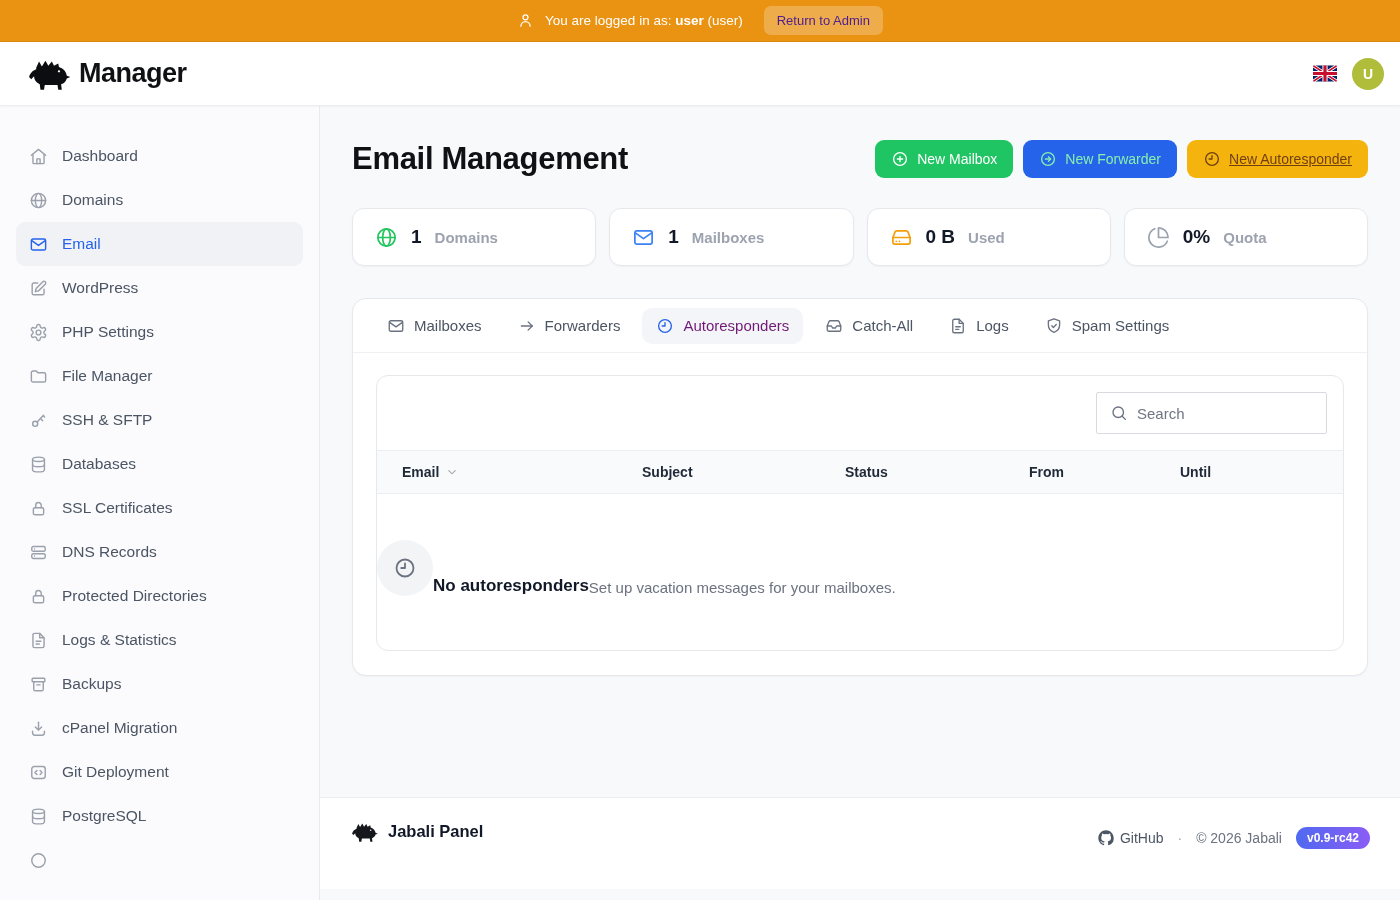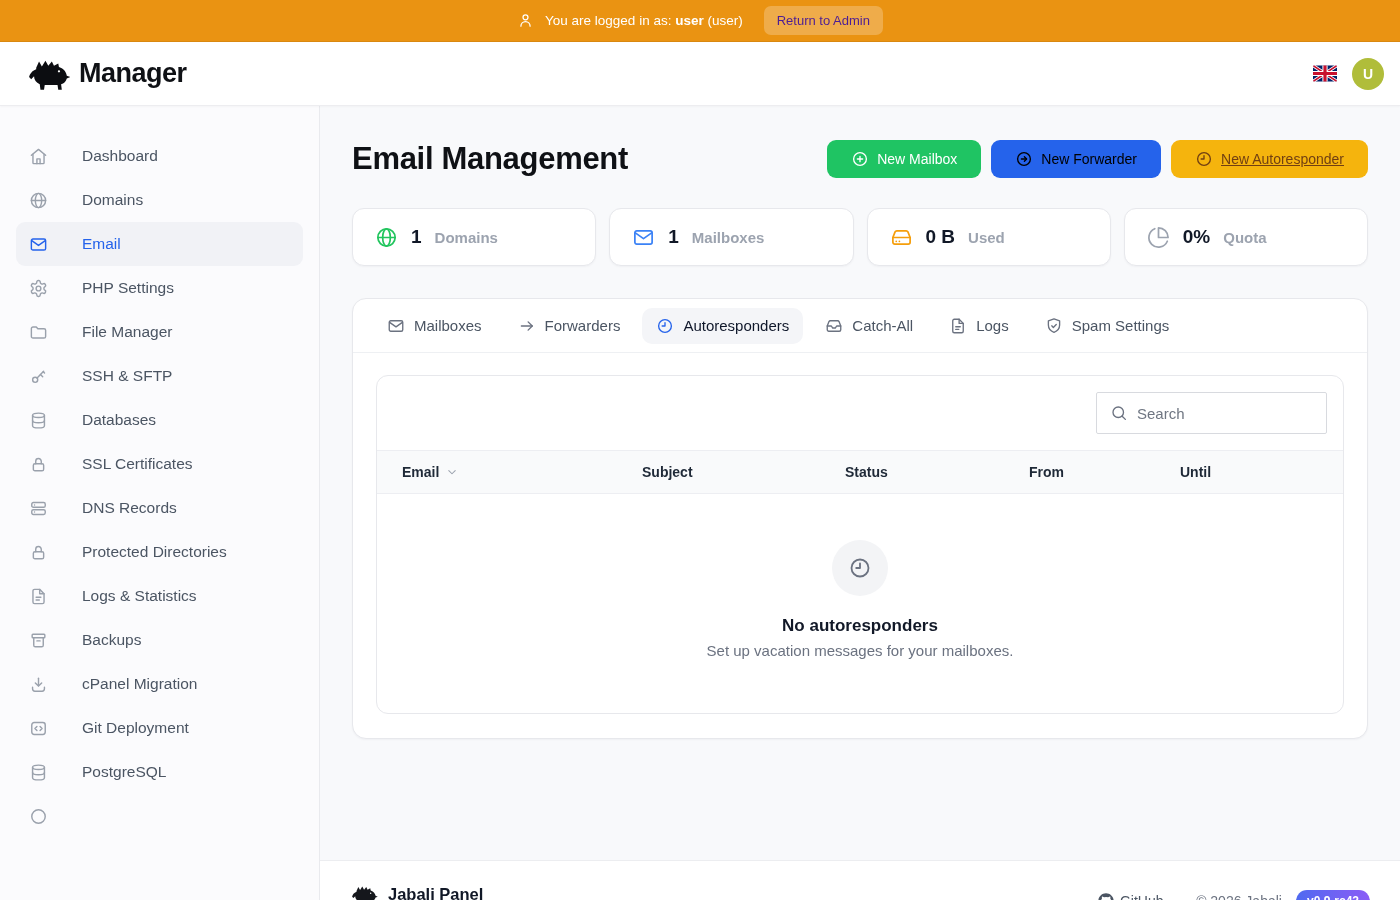--- a/index.html
+++ b/index.html
@@ -48,36 +48,36 @@
     border: 0; cursor: pointer; font-family: inherit;
   }
 
   
   .app { display: flex; height: 794px; }
   .sidebar {
     width: 320px; flex-shrink: 0; background: #fbfbfd;
     border-right: 1px solid #e9eaee; padding: 28px 16px 0; overflow: hidden;
   }
   .nav-item {
-    height: 44px; display: flex; align-items: center; gap: 34px;
+    height: 44px; display: flex; align-items: center; gap: 14px;
     padding: 0 13px; border-radius: 9px; color: #4b5563; font-size: 15.5px;
     cursor: pointer;
   }
   .nav-item .icon { width: 19px; height: 19px; color: #9aa1ac; }
   .nav-item.active { background: #f1f2f6; color: #2563eb; }
   .nav-item.active .icon { color: #2563eb; }
 
   .main { flex: 1; display: flex; flex-direction: column; padding: 34px 32px 0; overflow: hidden; }
 
   
   .page-head { display: flex; align-items: center; justify-content: space-between; }
   .page-title { font-size: 31px; font-weight: 800; letter-spacing: -.3px; color: #0f1115; }
   .actions { display: flex; gap: 10px; }
   .btn {
-    height: 38px; border: 0; border-radius: 9px; padding: 0 24px;
+    height: 38px; border: 0; border-radius: 9px; padding: 0 16px;
     display: flex; align-items: center; gap: 8px;
     font-size: 14px; font-weight: 500; font-family: inherit; cursor: pointer; justify-content: flex-end;
   }
   .btn .icon { width: 18px; height: 18px; }
 
   
   .stats { display: grid; grid-template-columns: repeat(4, 1fr); gap: 13px; margin-top: 30px; }
   .stat-card {
     background: #fff; border: 1px solid #e7e8ec; border-radius: 12px;
     height: 58px; display: flex; align-items: center; gap: 13px; padding: 0 22px;
@@ -92,21 +92,21 @@
     background: #fff; border: 1px solid #e7e8ec; border-radius: 14px;
     margin-top: 32px; box-shadow: 0 1px 2px rgba(16,24,40,.04);
   }
   .tabs { display: flex; align-items: center; gap: 8px; padding: 8px 20px; height: 54px; border-bottom: 1px solid #eef0f3; }
   .tab {
     display: flex; align-items: center; gap: 9px; padding: 9px 14px;
     border-radius: 10px; font-size: 15px; color: #4b5563;
     background: none; border: 0; font-family: inherit; cursor: pointer;
   }
   .tab .icon { width: 18px; height: 18px; color: #6b7280; }
-  .tab.active { color: #0f172a; background: #f4f5f8; }
+  .tab.active { color: #701a75; background: #f4f5f8; }
   .tab.active .icon { color: #2563eb; }
 
   .panel-body { padding: 22px 23px 24px; }
   .table-box { border: 1px solid #e7e8ec; border-radius: 12px; overflow: hidden; background: #fff; }
   .search-row { display: flex; justify-content: flex-end; padding: 16px; }
   .search-box {
     width: 231px; height: 42px; border: 1px solid #d8dadf; border-radius: 2px;
     display: flex; align-items: center; gap: 9px; padding: 0 13px; background: #fff;
   }
   .search-box .icon { width: 18px; height: 18px; color: #6b7280; }
@@ -115,21 +115,21 @@
 
   .thead {
     display: grid; grid-template-columns: 240px 203px 184px 151px 1fr;
     padding: 0 25px; height: 44px; align-items: center;
     background: #f9fafb; border-top: 1px solid #edeef2; border-bottom: 1px solid #edeef2;
     font-size: 14px; font-weight: 700; color: #1f2937;
   }
   .th { display: flex; align-items: center; gap: 6px; }
   .th .icon { width: 14px; height: 14px; color: #9ca3af; }
 
-  .empty { display: flex; flex-direction: column; align-items: center; padding: 46px 0 54px; }
+  .empty { display: flex; align-items: flex-end; padding: 46px 0 54px; }
   .empty-circle {
     width: 56px; height: 56px; border-radius: 50%; background: #f3f4f6;
     color: #6b7280; display: flex; align-items: center; justify-content: center;
   }
   .empty-circle .icon { width: 24px; height: 24px; }
   .empty-title { margin-top: 20px; font-size: 17px; font-weight: 700; color: #111827; }
   .empty-desc { margin-top: 6px; font-size: 15px; color: #6b7280; }
 
   
   .footer {
@@ -220,20 +220,29 @@
           <svg viewBox="0 0 24 24" fill="none" stroke="currentColor" stroke-width="1.8" stroke-linecap="round" stroke-linejoin="round">
             <rect x="3" y="5" width="18" height="14" rx="2"></rect>
             <path d="m3.5 7.2 8.5 6 8.5-6"></path>
           </svg>
         </span>
       <span>Email</span>
     </div>
     <div class="nav-item">
       <span class="icon">
           <svg viewBox="0 0 24 24" fill="none" stroke="currentColor" stroke-width="1.8" stroke-linecap="round" stroke-linejoin="round">
+            <path d="M11 5H6a2 2 0 0 0-2 2v11a2 2 0 0 0 2 2h11a2 2 0 0 0 2-2v-5"></path>
+            <path d="M17.5 3.5a2.12 2.12 0 0 1 3 3L12 15l-4 1 1-4Z"></path>
+          </svg>
+        </span>
+      <span>WordPress</span>
+    </div>
+    <div class="nav-item">
+      <span class="icon">
+          <svg viewBox="0 0 24 24" fill="none" stroke="currentColor" stroke-width="1.8" stroke-linecap="round" stroke-linejoin="round">
             <path d="M12.22 2h-.44a2 2 0 0 0-2 2v.18a2 2 0 0 1-1 1.73l-.43.25a2 2 0 0 1-2 0l-.15-.08a2 2 0 0 0-2.73.73l-.22.38a2 2 0 0 0 .73 2.73l.15.1a2 2 0 0 1 1 1.72v.51a2 2 0 0 1-1 1.74l-.15.09a2 2 0 0 0-.73 2.73l.22.38a2 2 0 0 0 2.73.73l.15-.08a2 2 0 0 1 2 0l.43.25a2 2 0 0 1 1 1.73V20a2 2 0 0 0 2 2h.44a2 2 0 0 0 2-2v-.18a2 2 0 0 1 1-1.73l.43-.25a2 2 0 0 1 2 0l.15.08a2 2 0 0 0 2.73-.73l.22-.39a2 2 0 0 0-.73-2.73l-.15-.08a2 2 0 0 1-1-1.74v-.5a2 2 0 0 1 1-1.74l.15-.09a2 2 0 0 0 .73-2.73l-.22-.38a2 2 0 0 0-2.73-.73l-.15.08a2 2 0 0 1-2 0l-.43-.25a2 2 0 0 1-1-1.73V4a2 2 0 0 0-2-2z"></path>
             <circle cx="12" cy="12" r="3"></circle>
           </svg>
         </span>
       <span>PHP Settings</span>
     </div>
     <div class="nav-item">
       <span class="icon">
           <svg viewBox="0 0 24 24" fill="none" stroke="currentColor" stroke-width="1.8" stroke-linecap="round" stroke-linejoin="round">
             <path d="M3 7a2 2 0 0 1 2-2h4.2l2 2.3H19a2 2 0 0 1 2 2V17a2 2 0 0 1-2 2H5a2 2 0 0 1-2-2Z"></path>
@@ -357,21 +366,21 @@
       <div class="actions">
         <button class="btn" style="background: rgb(31, 196, 99); color: rgb(255, 255, 255);">
           <span class="icon">
               <svg viewBox="0 0 24 24" fill="none" stroke="currentColor" stroke-width="1.8" stroke-linecap="round" stroke-linejoin="round">
                 <circle cx="12" cy="12" r="8.5"></circle>
                 <path d="M12 8.5v7M8.5 12h7"></path>
               </svg>
             </span>
           <span>New Mailbox</span>
         </button>
-        <button class="btn" style="background: rgb(37, 99, 235); color: #000000;">
+        <button class="btn" style="background: rgb(37, 99, 235); color: #86efac;">
           <span class="icon">
               <svg viewBox="0 0 24 24" fill="none" stroke="currentColor" stroke-width="1.8" stroke-linecap="round" stroke-linejoin="round">
                 <circle cx="12" cy="12" r="8.5"></circle>
                 <path d="M8.5 12H15"></path>
                 <path d="m12.5 9 3 3-3 3"></path>
               </svg>
             </span>
           <span>New Forwarder</span>
         </button>
         <button class="btn" style="background: rgb(245, 180, 13); color: rgb(113, 63, 18); text-decoration: underline;">

